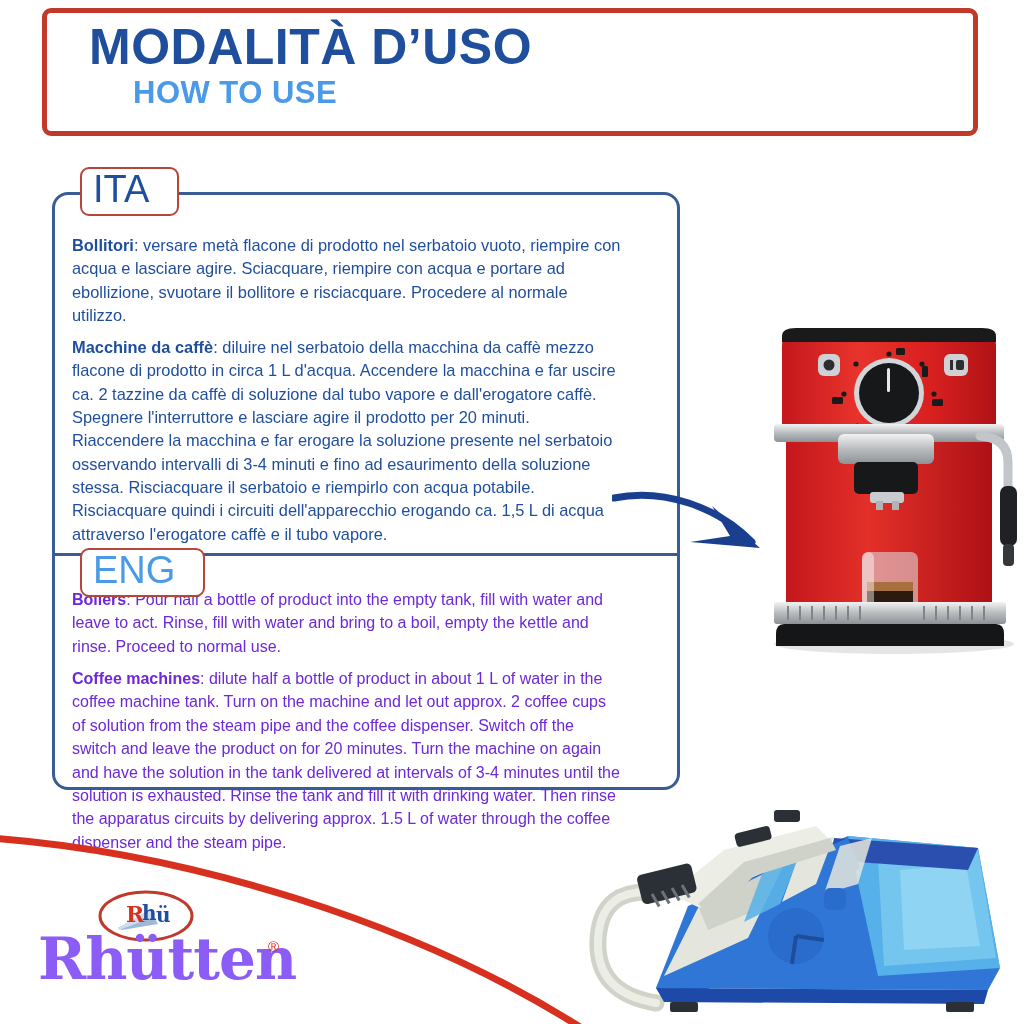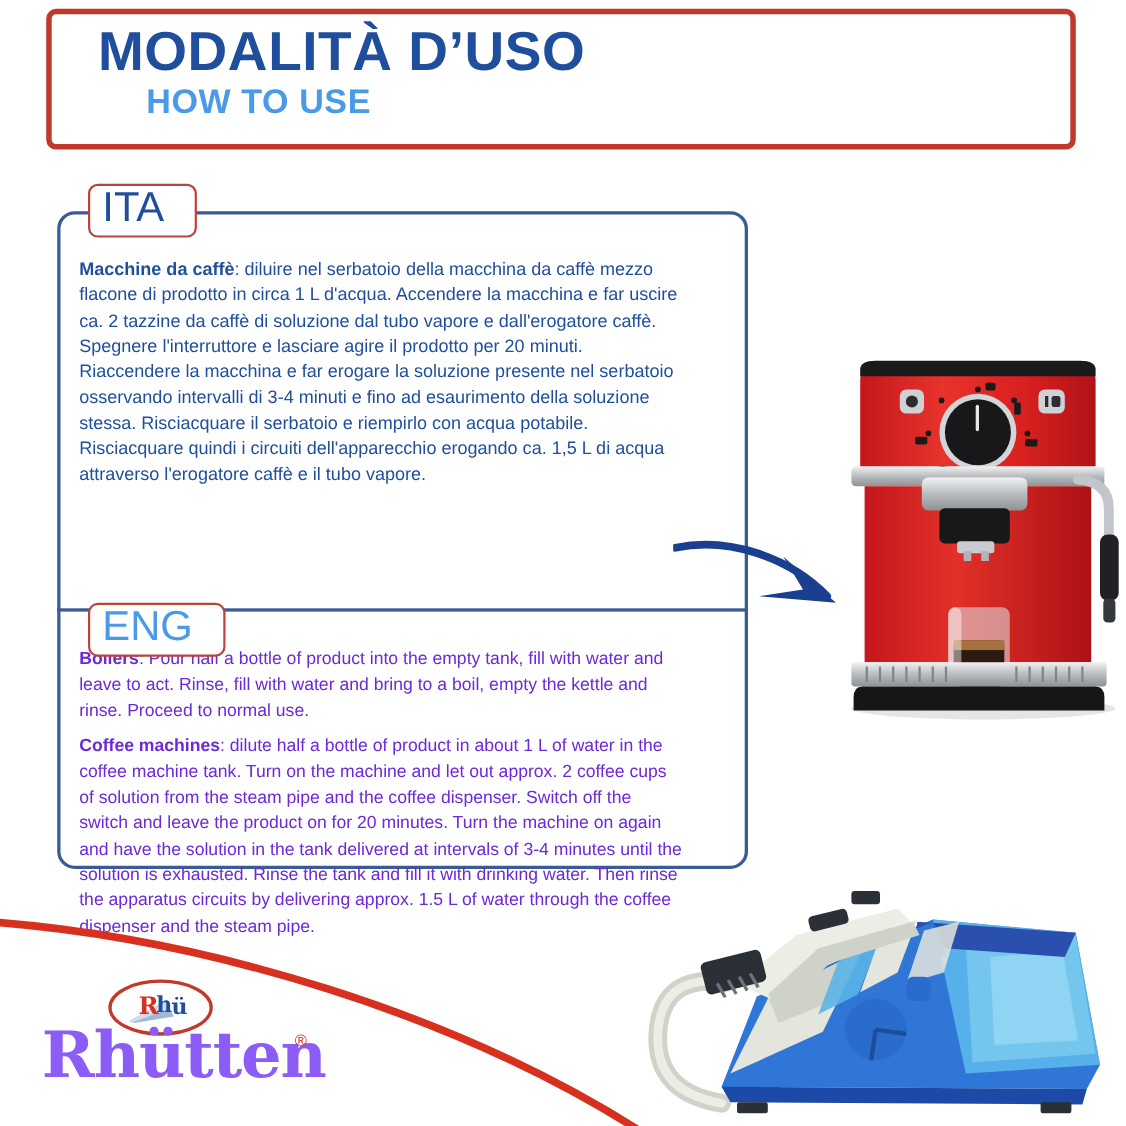--- a/index.html
+++ b/index.html
@@ -85,20 +85,21 @@
   <div id="title-sub">HOW TO USE</div>
 </div>
 
 <div id="text-panel"></div>
 <div id="eng-divider"></div>
 
 <div class="lang-badge" id="badge-ita">ITA</div>
 <div class="lang-badge" id="badge-eng">ENG</div>
 
 <div class="body-text" id="ita-text">
+  <p><span class="lead">Bollitori</span><span>: versare metà flacone di prodotto nel serbatoio vuoto, riempire con acqua e lasciare agire. Sciacquare, riempire con acqua e portare ad ebollizione, svuotare il bollitore e risciacquare. Procedere al normale utilizzo.</span></p>
   <p><span class="lead">Macchine da caffè</span><span>: diluire nel serbatoio della macchina da caffè mezzo flacone di prodotto in circa 1 L d'acqua. Accendere la macchina e far uscire ca. 2 tazzine da caffè di soluzione dal tubo vapore e dall'erogatore caffè. Spegnere l'interruttore e lasciare agire il prodotto per 20 minuti. Riaccendere la macchina e far erogare la soluzione presente nel serbatoio osservando intervalli di 3-4 minuti e fino ad esaurimento della soluzione stessa. Risciacquare il serbatoio e riempirlo con acqua potabile. Risciacquare quindi i circuiti dell'apparecchio erogando ca. 1,5 L di acqua attraverso l'erogatore caffè e il tubo vapore.</span></p>
 </div>
 
 <div class="body-text" id="eng-text">
   <p><span class="lead">Boilers</span><span>: Pour half a bottle of product into the empty tank, fill with water and leave to act. Rinse, fill with water and bring to a boil, empty the kettle and rinse. Proceed to normal use.</span></p>
   <p><span class="lead">Coffee machines</span><span>: dilute half a bottle of product in about 1 L of water in the coffee machine tank. Turn on the machine and let out approx. 2 coffee cups of solution from the steam pipe and the coffee dispenser. Switch off the switch and leave the product on for 20 minutes. Turn the machine on again and have the solution in the tank delivered at intervals of 3-4 minutes until the solution is exhausted. Rinse the tank and fill it with drinking water. Then rinse the apparatus circuits by delivering approx. 1.5 L of water through the coffee dispenser and the steam pipe.</span></p>
 </div>
 
 <svg id="arrow" viewBox="0 0 180 120">
   <path d="M2 28 C 50 18, 105 36, 140 72" stroke="#1b3f8f" stroke-width="7" fill="none" stroke-linecap="round"></path>

